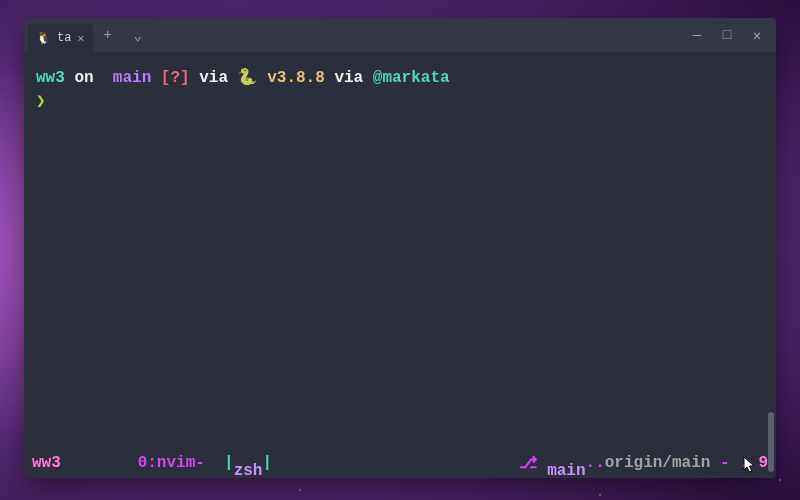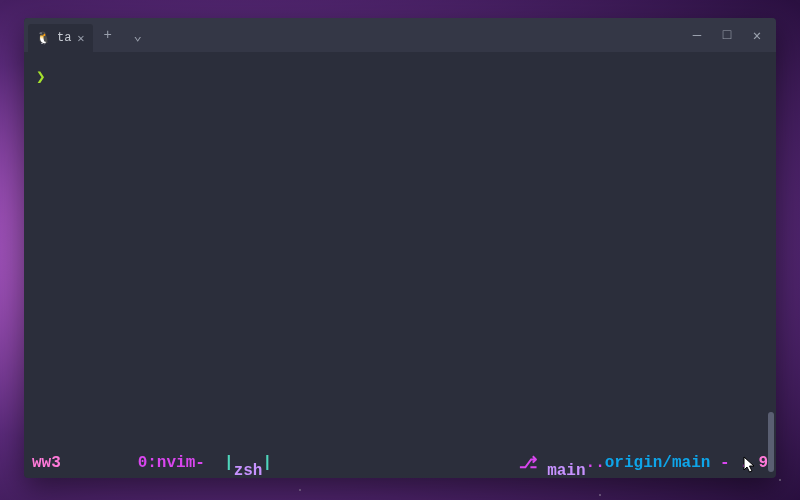--- a/index.html
+++ b/index.html
@@ -89,21 +89,21 @@
     align-items: center;
     font-size: 16px;
     font-weight: bold;
     gap: 0;
     white-space: pre;
   }
   .sb-pink   { color: #ff7ad9; }
   .sb-gray   { color: #d946ef; }
   .sb-teal   { color: #4fd6bc; }
   .sb-purple { color: #c792ff; margin-top: 16px; }
-  .sb-cyan   { color: #0ea5e9; }
+  .sb-cyan   { color: #a3a3a3; }
   .sb-right  { margin-left: auto; display: flex; align-items: center; }
 
   .scrollbar-track {
     position: absolute;
     right: 2px; top: 36px; bottom: 6px;
     width: 6px;
   }
   .scrollbar-thumb {
     position: absolute;
     bottom: 0; left: 0; right: 0;
@@ -131,20 +131,21 @@
     </div>
     <div class="tb-btn">+</div>
     <div class="tb-btn">⌄</div>
     <div class="tb-spacer"></div>
     <div class="tb-btn">—</div>
     <div class="tb-btn">□</div>
     <div class="tb-btn">✕</div>
   </div>
 
   <div class="terminal-body">
+    <div class="prompt-line"><span class="c-teal">ww3</span><span class="c-plain"> on </span><span class="c-purple"></span><span class="c-purple"> main </span><span class="c-red">[?]</span><span class="c-plain"> via </span><span>🐍</span><span class="c-yellow"> v3.8.8 </span><span class="c-plain">via </span><span class="c-teal">@markata</span></div>
     <div class="prompt-line"><span class="c-green">❯</span></div>
   </div>
 
   <div class="status-bar">
     <span class="sb-pink">ww3</span>
     <span>        </span>
     <span class="sb-gray">0:nvim-</span>
     <span class="sb-teal">  |</span>
     <span class="sb-purple">zsh</span>
     <span class="sb-teal">|</span>

